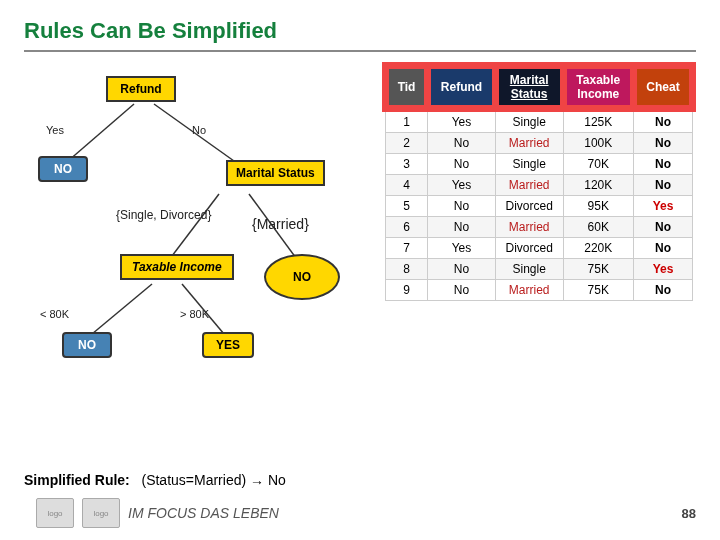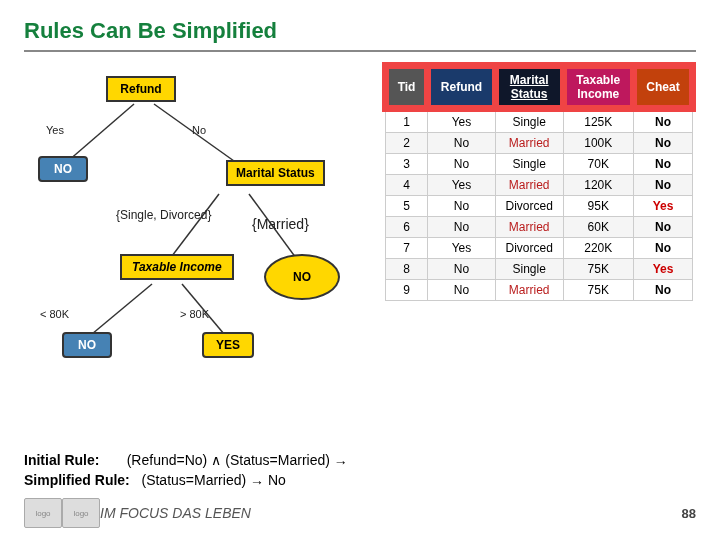--- a/index.html
+++ b/index.html
@@ -165,20 +165,22 @@
     .footer-row {
       display: flex;
       align-items: center;
       justify-content: space-between;
       margin-top: 6px;
     }
 
     .footer-logos {
       display: flex;
       align-items: center;
+      gap: 8px;
+      margin-left: 12px;
     }
 
     .logo-placeholder {
       width: 38px;
       height: 30px;
       background: #ddd;
       border: 1px solid #aaa;
       border-radius: 2px;
       display: flex;
       align-items: center;
@@ -328,25 +330,20 @@
       <td class="cheat-no">No</td>
     </tr>
           </tbody>
       </table>
     </div>
 
   </div>
 
   <div class="bottom-text">
     <div class="line">
-      <span class="bold-label">Initial Rule:</span>
-      &nbsp;&nbsp;&nbsp;&nbsp;&nbsp;
-      <span>(Refund=No) ∧ (Status=Married) →</span>
-    </div>
-    <div class="line">
       <span class="bold-label">Simplified Rule:</span>
       &nbsp;
       <span>(Status=Married) → No</span>
     </div>
   </div>
 
   <div class="footer-row">
     <div class="footer-logos">
       <div class="logo-placeholder">logo</div>
       <div class="logo-placeholder">logo</div>

